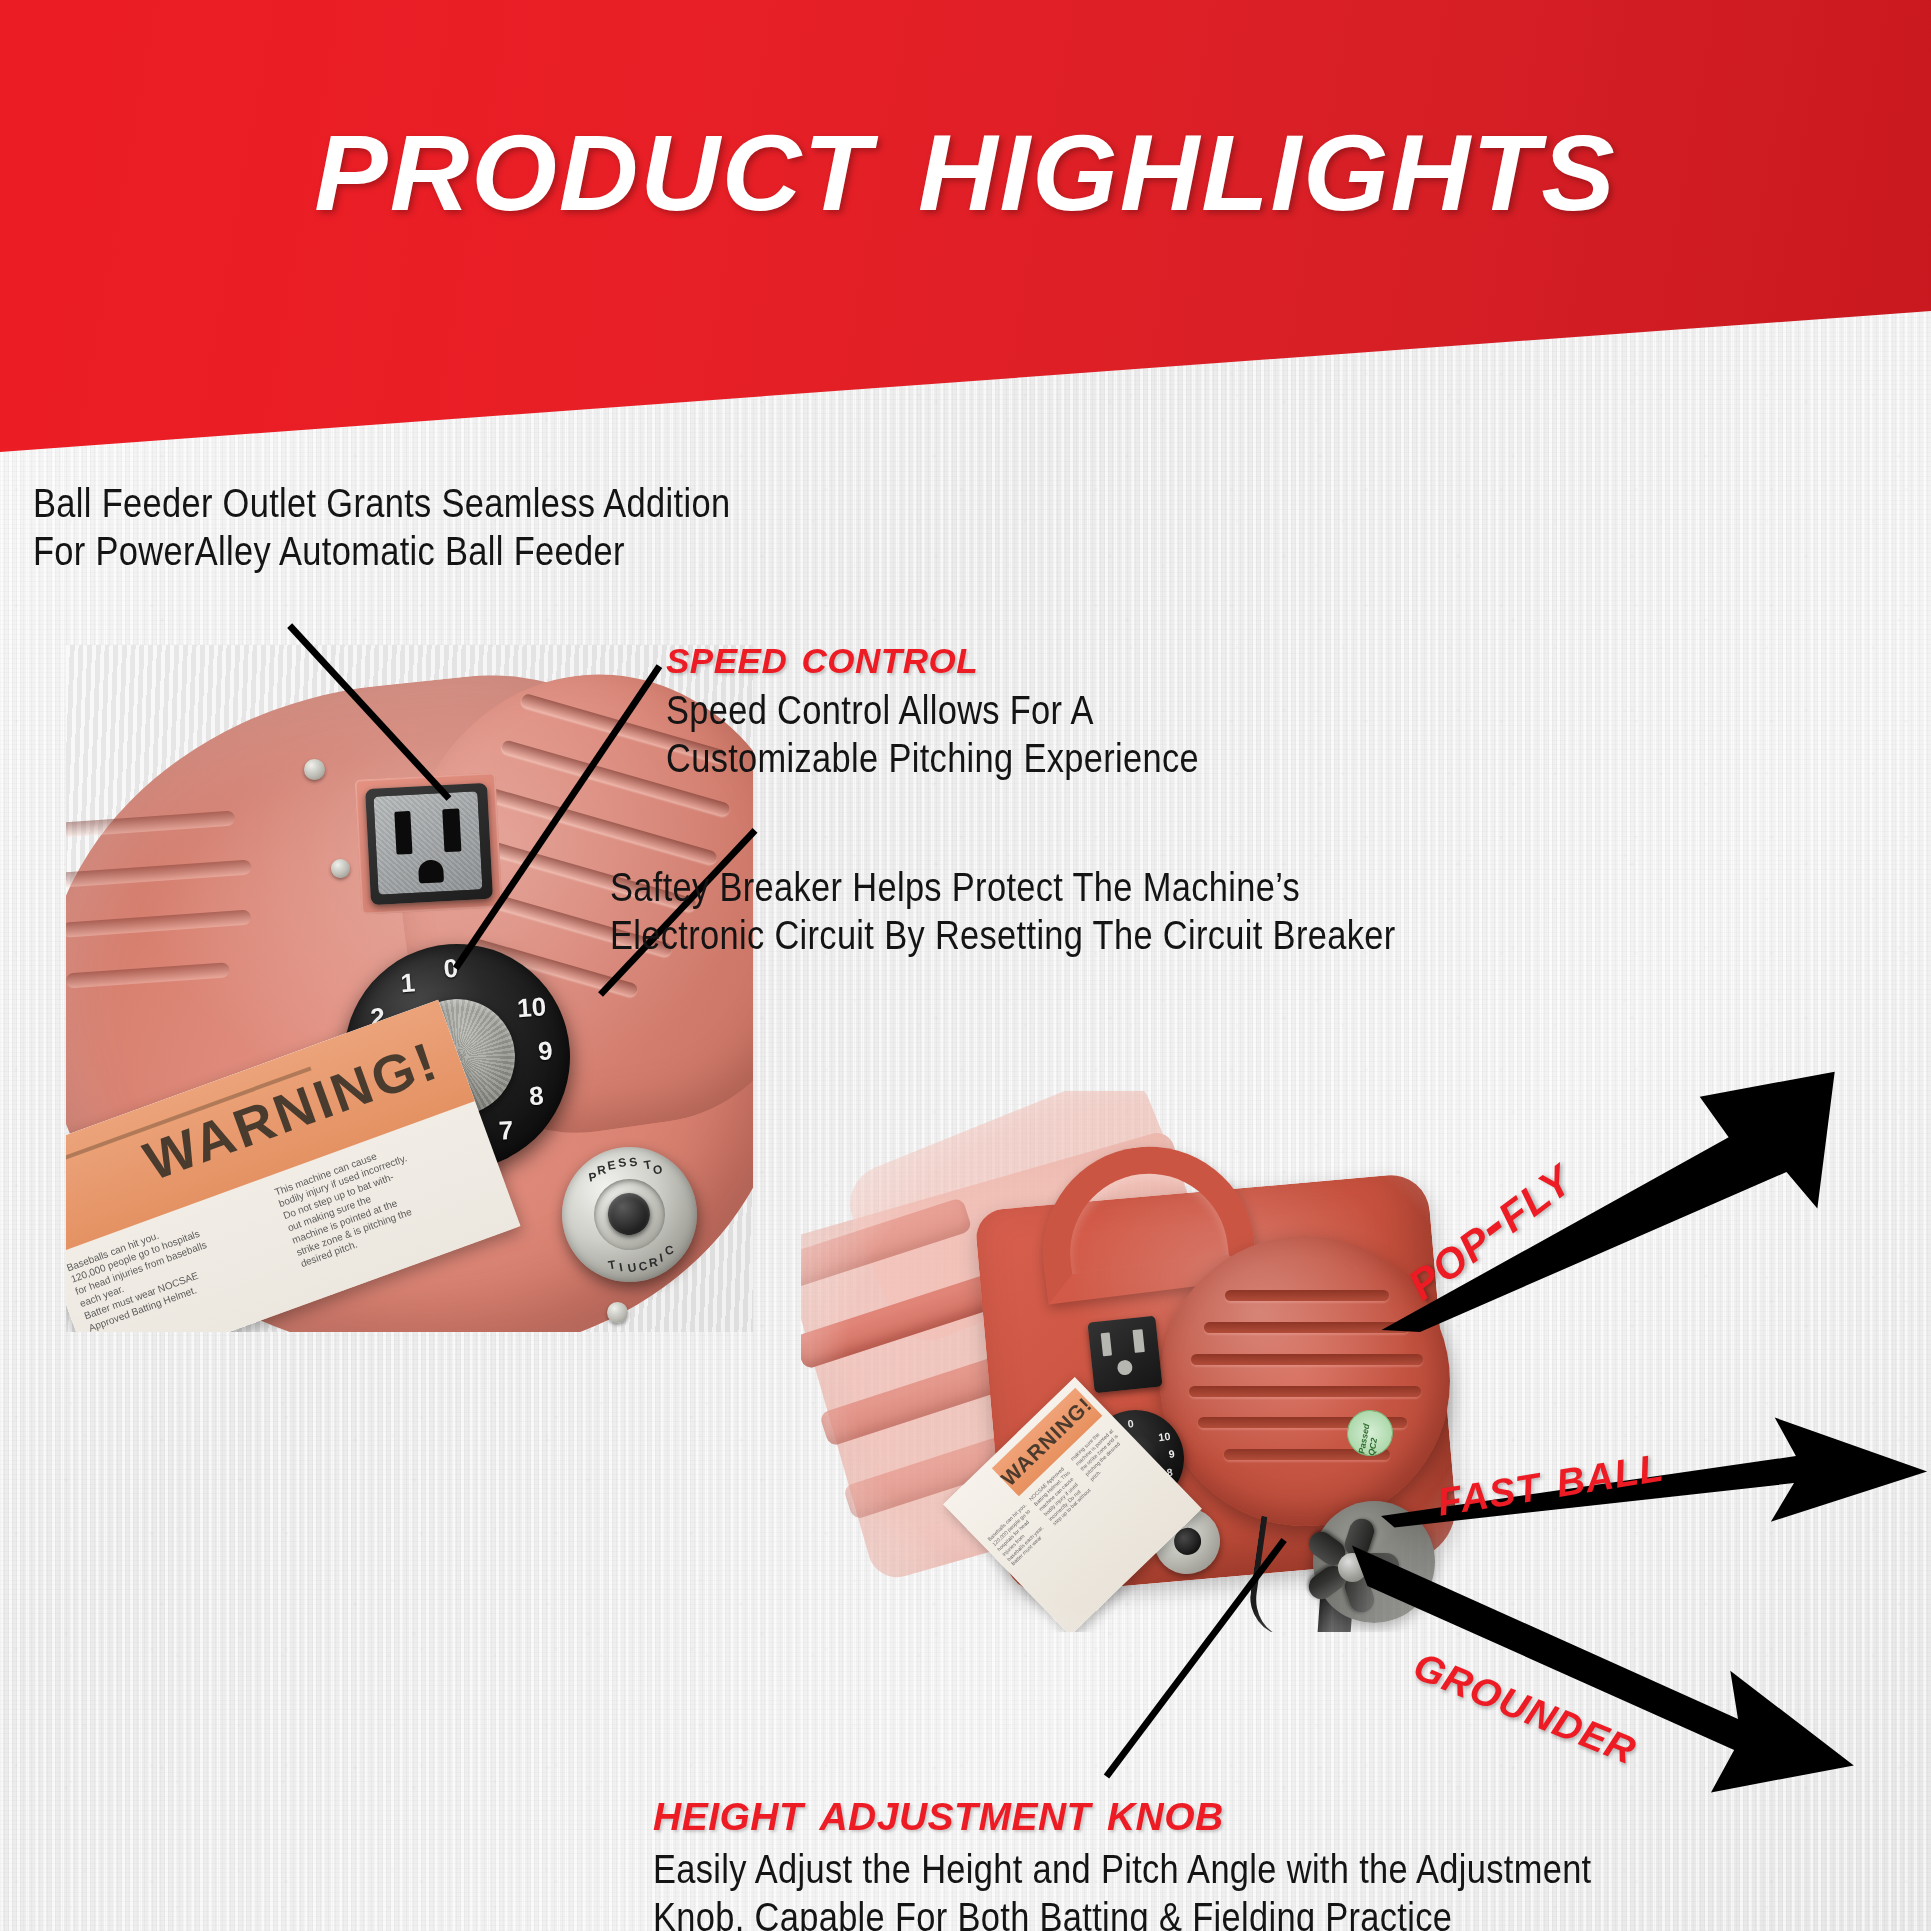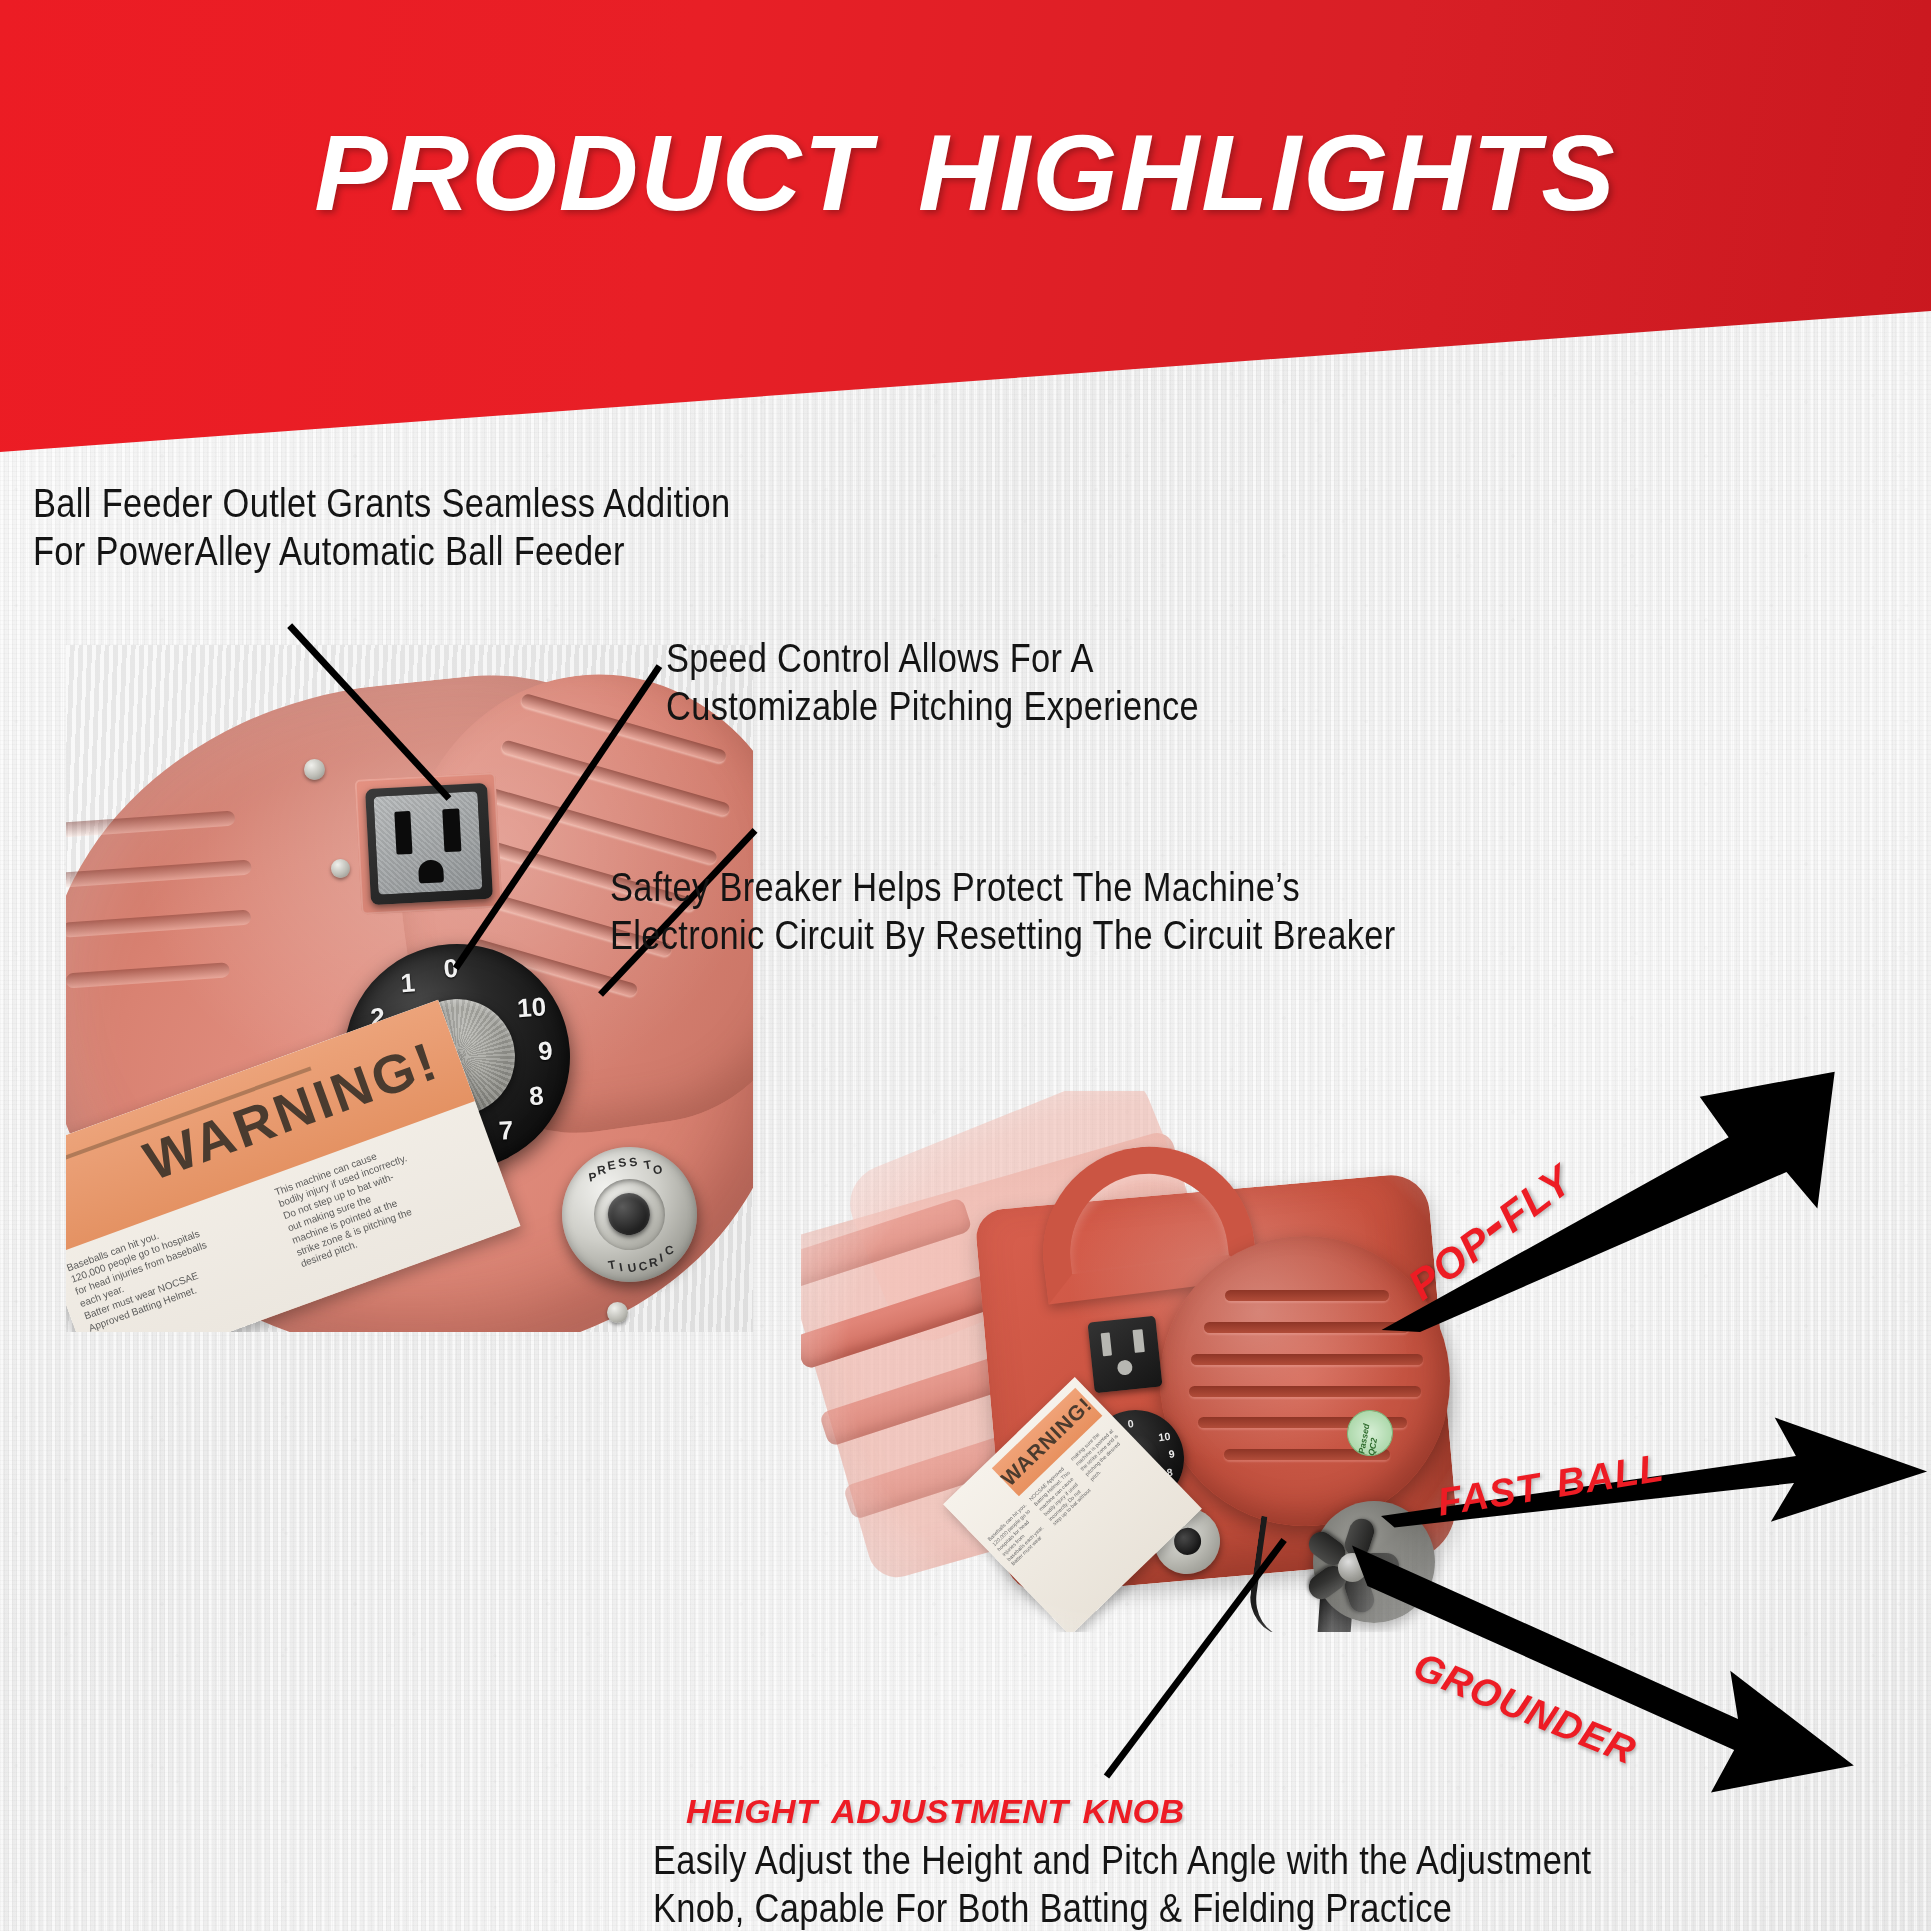--- a/index.html
+++ b/index.html
@@ -76,21 +76,21 @@
     letter-spacing:0.4px;
     white-space:pre-line;
     margin-top:3.9px;
   }
 
   
   #co-ball-feeder{ left:33px;  top:475px;  }
   #co-speed      { left:666px; top:630px;  }
   #co-safety     { left:610px; top:859px;  }
   #co-height     { left:653px; top:1782px; }
-  #co-height .callout-title{ font-size:48px;margin-left:33px; }
+  #co-height .callout-title{ font-size:56px; }
 
   
   .leaders{ position:absolute; inset:0; z-index:28; pointer-events:none; }
 
   
   .photo-closeup{
     position:absolute; left:66px; top:645px; width:687px; height:687px; z-index:20;
     overflow:hidden;
     background:
       radial-gradient(circle at 72% 30%, #f0a191 0%, #e28d7c 28%, #d4796a 58%, #c26b5d 100%);
@@ -719,20 +719,21 @@
   <line x1="622" y1="1030" x2="782" y2="860" stroke="#000" stroke-width="7"></line>
   <line x1="1330" y1="1595" x2="1146" y2="1840" stroke="#000" stroke-width="7"></line>
 </svg>
 
 <div class="callout" id="co-ball-feeder">
   <div class="callout-body">Ball Feeder Outlet Grants Seamless Addition
 For PowerAlley Automatic Ball Feeder</div>
 </div>
 
 <div class="callout" id="co-speed">
+  <div class="callout-title">Speed Control</div>
   <div class="callout-body">Speed Control Allows For A
 Customizable Pitching Experience</div>
 </div>
 
 <div class="callout" id="co-safety">
   <div class="callout-body">Saftey Breaker Helps Protect The Machine’s
 Electronic Circuit By Resetting The Circuit Breaker</div>
 </div>
 
 <div class="callout" id="co-height">

